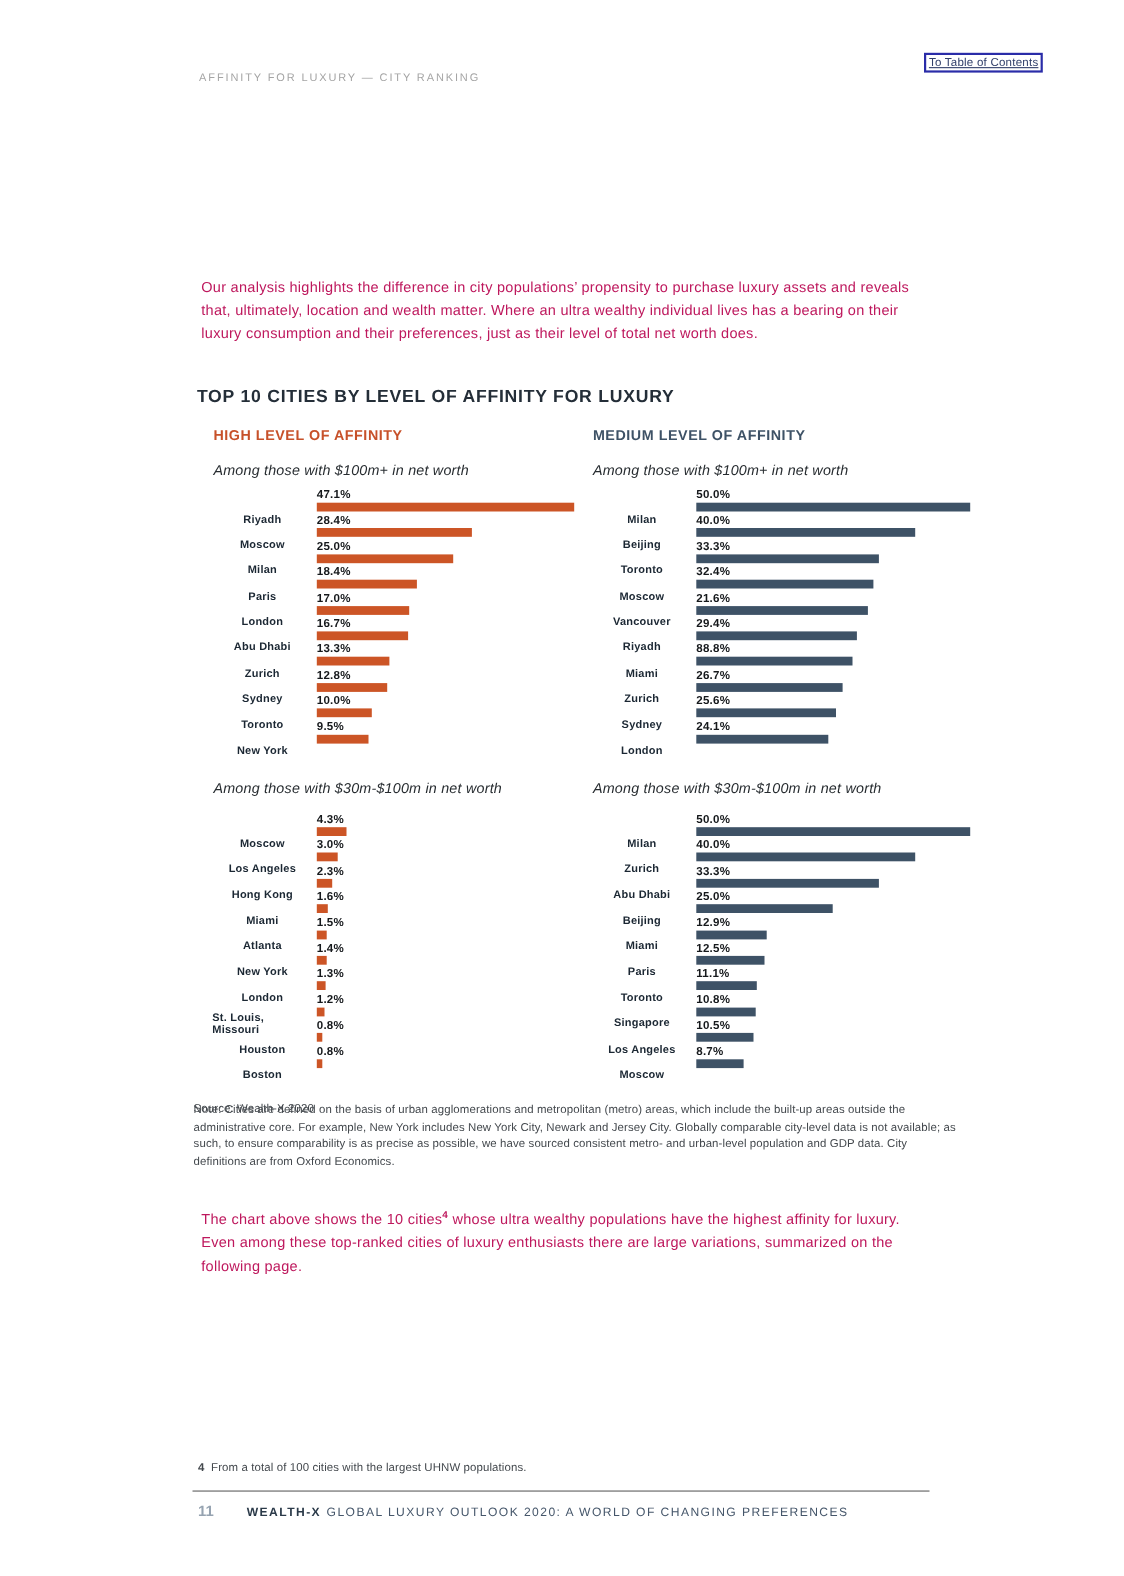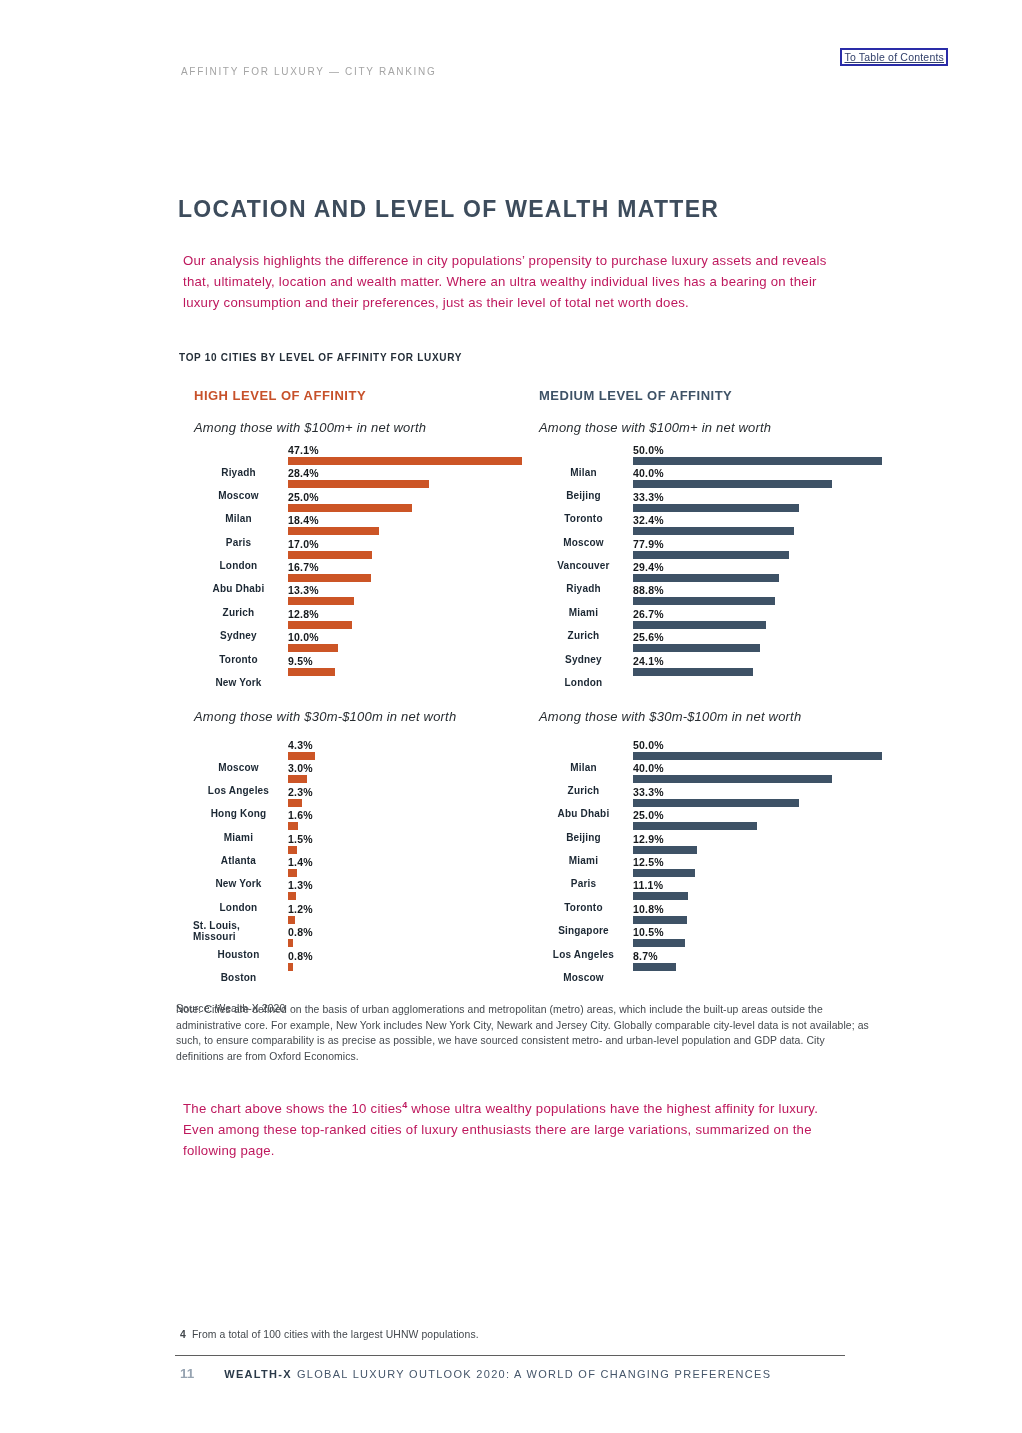--- a/index.html
+++ b/index.html
@@ -25,21 +25,21 @@
   }
   .intro, .body2 {
     position:absolute; left:183px; width:662px;
     font-size:13.2px; line-height:1.58; letter-spacing:0.25px; color:#be185d;
   }
   .intro { top:251px; }
   .body2 { top:1099px; }
   .body2 sup { font-size:9px; font-weight:700; vertical-align:super; line-height:0; }
   .section-title {
     position:absolute; top:352px; left:179px;
-    font-size:10px; font-weight:700; letter-spacing:0.7px; color:#242e38;
+    font-size:16px; font-weight:700; letter-spacing:0.7px; color:#242e38;
   }
   .charts {
     position:absolute; top:386px; left:193px; width:694px;
     display:flex; align-items:flex-end;
   }
   .chart-col { width:330px; }
   .chart-col.right { flex:1; padding-left:9px; }
   .col-divider { width:1px; background:#3d4c5c; margin-left:5px; }
   .col-header {
     font-size:13px; font-weight:700; letter-spacing:0.5px;
@@ -82,21 +82,20 @@
 </style>
 </head>
 <body>
 
 <div class="page">
 
   <a class="toc-link">To Table of Contents</a>
 
   <div class="header-label">AFFINITY FOR LUXURY — CITY RANKING</div>
 
-  <h1 class="title">LOCATION AND LEVEL OF WEALTH MATTER</h1>
 
   <p class="intro">Our analysis highlights the difference in city populations’ propensity to purchase luxury assets and reveals that, ultimately, location and wealth matter. Where an ultra wealthy individual lives has a bearing on their luxury consumption and their preferences, just as their level of total net worth does.</p>
 
   <h2 class="section-title">TOP 10 CITIES BY LEVEL OF AFFINITY FOR LUXURY</h2>
 
   <div class="charts">
 
     <div class="chart-col">
       <div class="col-header orange">HIGH LEVEL OF AFFINITY</div>
       <div class="chart-subtitle">Among those with $100m+ in net worth</div>
@@ -277,21 +276,21 @@
           <div class="chart-row">
             <div class="city-label" style="background: rgb(194, 202, 215);">Moscow</div>
             <div class="bar-cell">
               <span class="bar-value">32.4%</span>
               <div class="bar" style="background: rgb(62, 82, 102); width: 161px;"></div>
             </div>
           </div>
           <div class="chart-row">
             <div class="city-label" style="background: rgb(203, 210, 221);">Vancouver</div>
             <div class="bar-cell">
-              <span class="bar-value">77.9%</span>
+              <span class="bar-value">21.6%</span>
               <div class="bar" style="background: rgb(62, 82, 102); width: 156px;"></div>
             </div>
           </div>
           <div class="chart-row">
             <div class="city-label" style="background: rgb(211, 217, 227);">Riyadh</div>
             <div class="bar-cell">
               <span class="bar-value">29.4%</span>
               <div class="bar" style="background: rgb(62, 82, 102); width: 146px;"></div>
             </div>
           </div>

